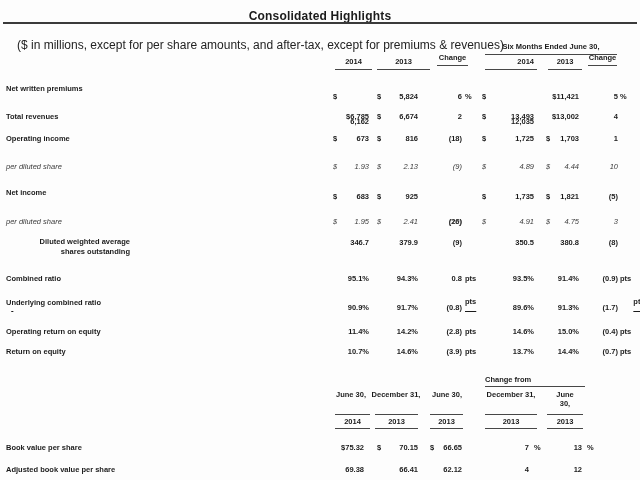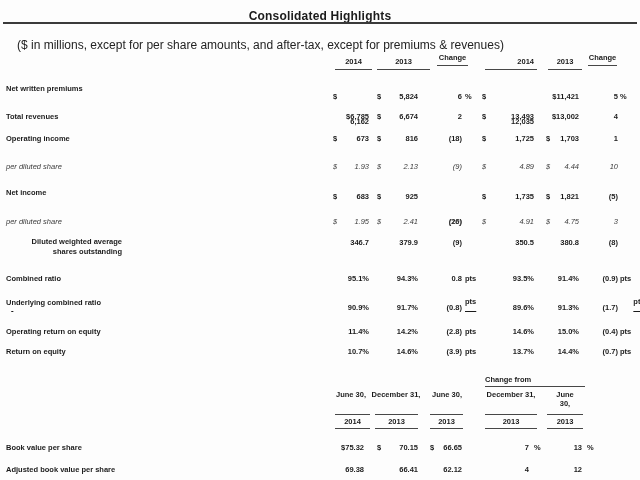--- a/index.html
+++ b/index.html
@@ -38,21 +38,21 @@
   .raised { position:relative; top:-7px;margin-top:32px; }
   .raised-s { position:relative; top:-6px; }
   .it .label, .it .cell { font-style:italic; font-weight:400; color:#3c3c3c; }
 
   .r1 { top:92px; } .r1 .label { top:-8px; }
   .r2 { top:112px; }
   .r3 { top:134px; }
   .r4 { top:162px; }
   .r5 { top:192px; } .r5 .label { top:-4px; }
   .r6 { top:217px; }
-  .r7 { top:238px; } .r7 .label { top:-1px; width:116px; white-space:normal; padding-left:26px; text-indent:-26px; line-height:9.5px; }
+  .r7 { top:238px; } .r7 .label { top:-1px; width:116px; white-space:normal; padding-left:26px; text-indent:-26px; line-height:9.5px;margin-left:8px; }
   .r8 { top:274px; }
   .r9 { top:303px; } .r9 .label { top:-5px; }
   .r10 { top:327px; }
   .r11 { top:347px; }
 
   
   .cfrom { top:375px; left:485px; width:100px; border-bottom:1.2px solid #474747; padding-bottom:2px; }
   .bh { top:390px; text-align:center; }
   .bh1 { left:333px; width:36px; } .bh2 { left:371px; width:50px; } .bh3 { left:429px; width:36px; }
   .bh4 { left:484px; width:54px; } .bh5 { left:552px; width:26px; line-height:9px; }
@@ -66,20 +66,21 @@
 </style>
 </head>
 <body>
 
 <div class="page">
 
   <div class="abs title">Consolidated Highlights</div>
   <div class="abs rule"></div>
   <div class="abs note">($ in millions, except for per share amounts, and after-tax, except for premiums &amp; revenues)</div>
 
+  <div class="abs ghdr g-sm">Six Months Ended June 30,</div>
   <div class="abs yh yh-a">2014</div>
   <div class="abs yh yh-b">2013</div>
   <div class="abs yh yh-c">Change</div>
   <div class="abs yh yh-d">2014</div>
   <div class="abs yh yh-e">2013</div>
   <div class="abs yh yh-f">Change</div>
 
   <div class="row r1">
     <span class="label">Net written premiums</span>
     <span class="cell c1">

